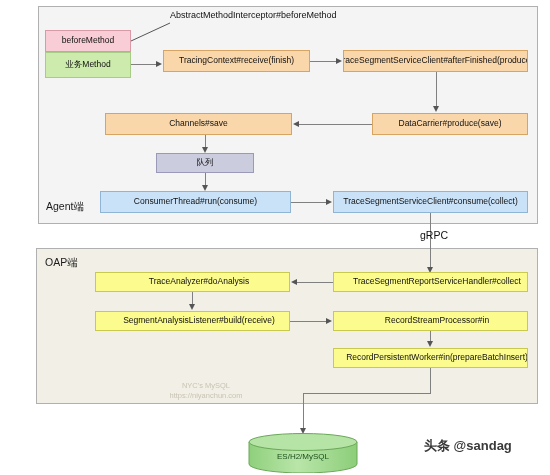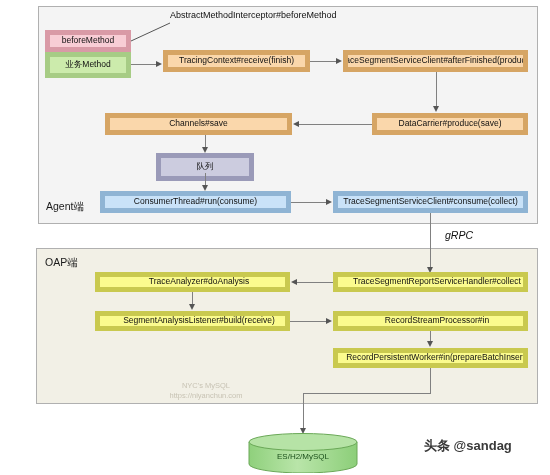--- a/index.html
+++ b/index.html
@@ -30,21 +30,21 @@
   }
   .container-label {
     position: absolute;
     font-size: 10.5px;
     color: #1a1a1a;
     white-space: nowrap;
   }
   .node {
     position: absolute;
     box-sizing: border-box;
-    border: 5px solid #a21caf;
+    border: 1px solid #a21caf;
     display: flex;
     align-items: center;
     justify-content: center;
     font-size: 8.5px;
     color: #111111;
     text-align: center;
     line-height: 1.1;
     white-space: nowrap;
     overflow: hidden;
   }
@@ -153,37 +153,37 @@
 
   <div class="node orange" style="left:105px; top:113px; width:187px; height:22px;">Channels#save</div>
   <div class="node orange" style="left:372px; top:113px; width:156px; height:22px;">DataCarrier#produce(save)</div>
 
   <div class="edge v" style="left:436px; top:72px; height:34px;"></div>
   <div class="arrow down" style="left:432.5px; top:106px;"></div>
 
   <div class="edge h" style="left:299px; top:124px; width:73px;"></div>
   <div class="arrow left" style="left:293px; top:120.5px;"></div>
 
-  <div class="node purple" style="left:156px; top:153px; width:98px; height:28px;">队列</div>
+  <div class="node purple" style="left:156px; top:153px; width:98px; height:20px;">队列</div>
 
   <div class="edge v" style="left:205px; top:135px; height:12px;"></div>
   <div class="arrow down" style="left:201.5px; top:147px;"></div>
 
   <div class="edge v" style="left:205px; top:173px; height:12px;"></div>
   <div class="arrow down" style="left:201.5px; top:185px;"></div>
 
   <div class="node blue" style="left:100px; top:191px; width:191px; height:22px;">ConsumerThread#run(consume)</div>
   <div class="node blue" style="left:333px; top:191px; width:195px; height:22px;">TraceSegmentServiceClient#consume(collect)</div>
 
   <div class="edge h" style="left:291px; top:202px; width:35px;"></div>
   <div class="arrow right" style="left:326px; top:198.5px;"></div>
 
   <div class="edge v" style="left:430px; top:213px; height:54px;"></div>
   <div class="arrow down" style="left:426.5px; top:267px;"></div>
-  <div class="edge-label" style="left:445px; top:229px;font-style:italic;">gRPC</div>
+  <div class="edge-label" style="left:420px; top:229px;">gRPC</div>
 
   <div class="node yellow" style="left:95px; top:272px; width:195px; height:20px;">TraceAnalyzer#doAnalysis</div>
   <div class="node yellow" style="left:333px; top:272px; width:195px; height:20px;">TraceSegmentReportServiceHandler#collect</div>
 
   <div class="edge h" style="left:297px; top:282px; width:36px;"></div>
   <div class="arrow left" style="left:291px; top:278.5px;"></div>
 
   <div class="node yellow" style="left:95px; top:311px; width:195px; height:20px;">SegmentAnalysisListener#build(receive)</div>
   <div class="node yellow" style="left:333px; top:311px; width:195px; height:20px;">RecordStreamProcessor#in</div>
 

